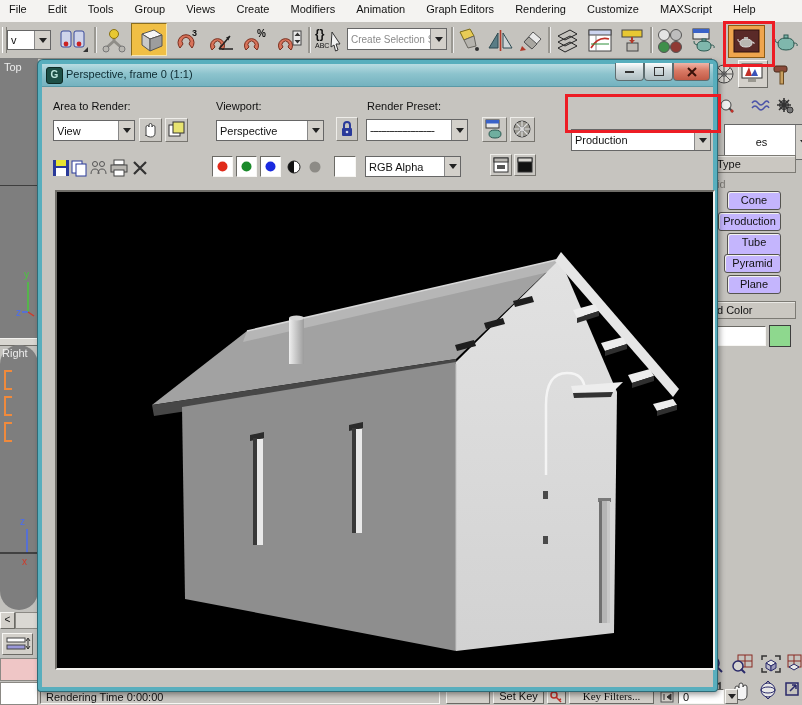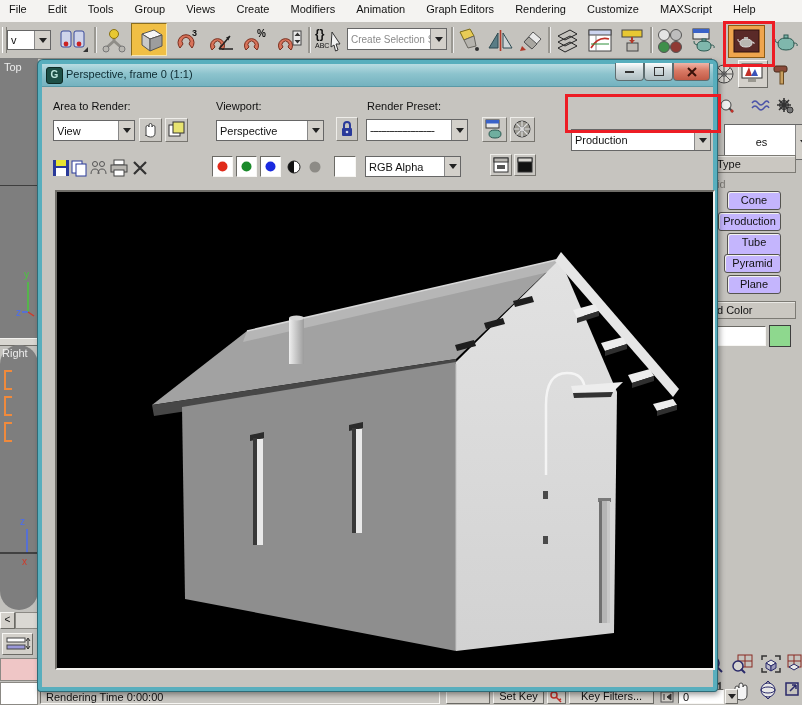--- a/index.html
+++ b/index.html
@@ -364,21 +364,21 @@
       <span class="t" style="left:5px;top:1px;">Rendering Time  0:00:00</span>
     </div>
     <div class="abs raised" style="left:408px;top:3px;width:44px;height:15px;"></div>
     <div class="abs raised" style="left:455px;top:3px;width:51px;height:15px;text-align:center;line-height:13px;">Set Key</div>
     <div class="abs raised" style="left:509px;top:3px;width:19px;height:15px;">
       <svg width="17" height="13">
         <circle cx="6" cy="5" r="3" fill="none" stroke="#c23028" stroke-width="1.5"></circle>
         <path d="M8,7 L13,12 M11,10 l2,-1" stroke="#c23028" stroke-width="1.5" fill="none"></path>
       </svg>
     </div>
-    <div class="abs raised" style="left:531px;top:3px;width:85px;height:15px;text-align:center;line-height:13px;">Key Filters...</div>
+    <div class="abs raised" style="left:531px;top:3px;width:85px;height:15px;text-align:center;line-height:13px;font-family:Liberation Serif, serif;">Key Filters...</div>
     <svg class="abs" style="left:622px;top:5px;" width="14" height="12">
       <rect x="1" y="1" width="12" height="10" fill="#d3d0ca" stroke="#555"></rect>
         <path d="M4,3 v6 M7,6 l4,-3 v6 z" fill="#333" stroke="#333"></path>
     </svg>
     <div class="abs sunken" style="left:640px;top:3px;width:46px;height:15px;">
       <span class="t" style="left:4px;top:1px;">0</span>
     </div>
     <div class="abs raised" style="left:687px;top:3px;width:13px;height:15px;display:flex;align-items:center;justify-content:center;">
         <span class="tri"></span>
       </div>

